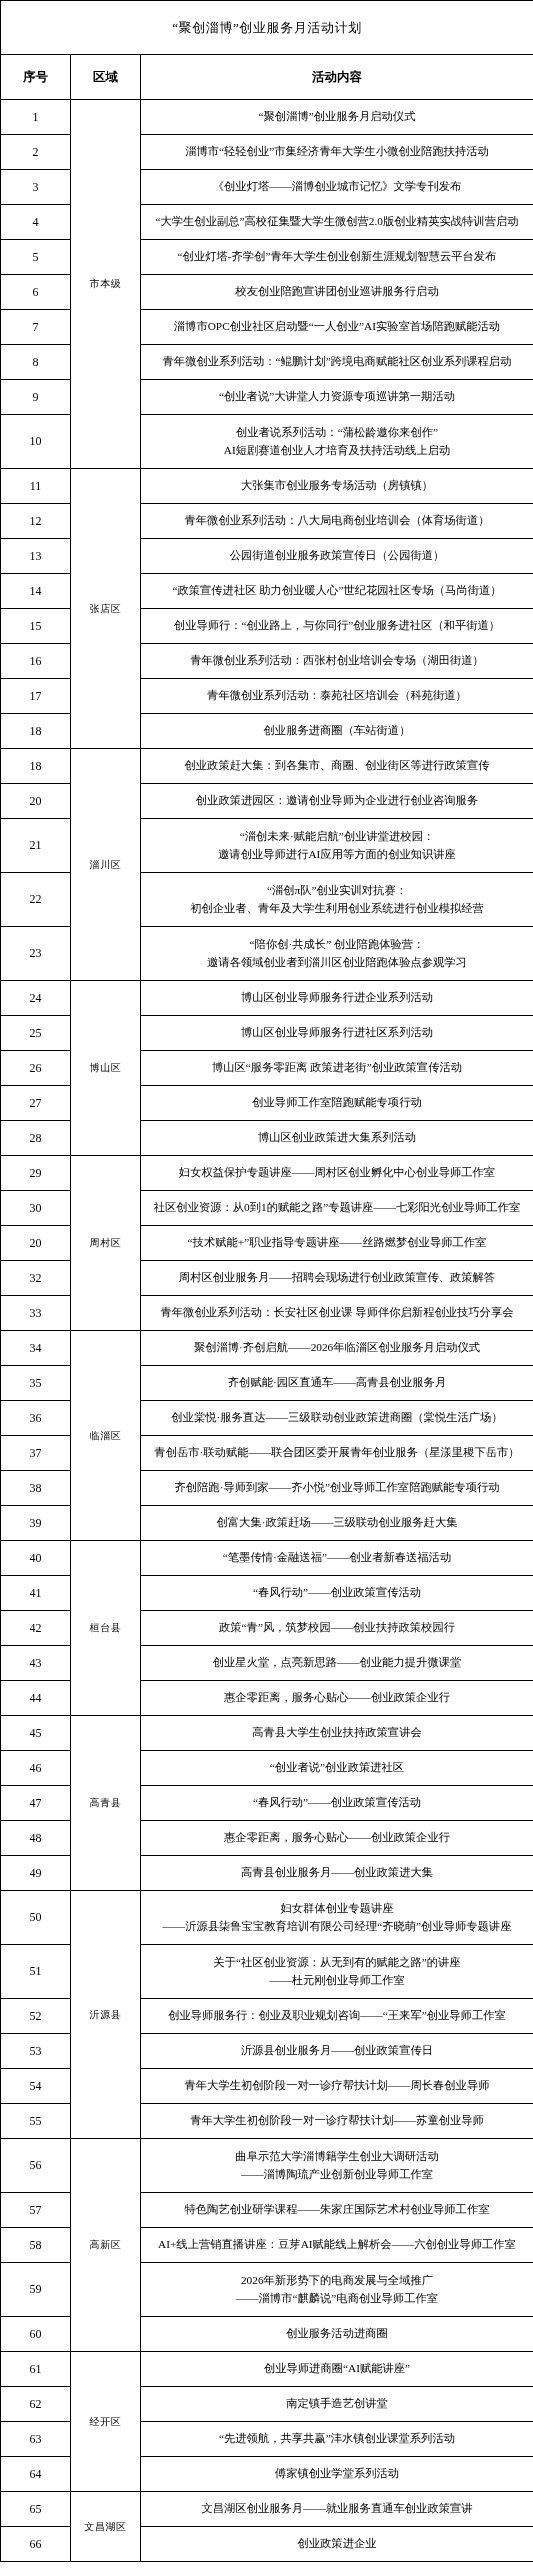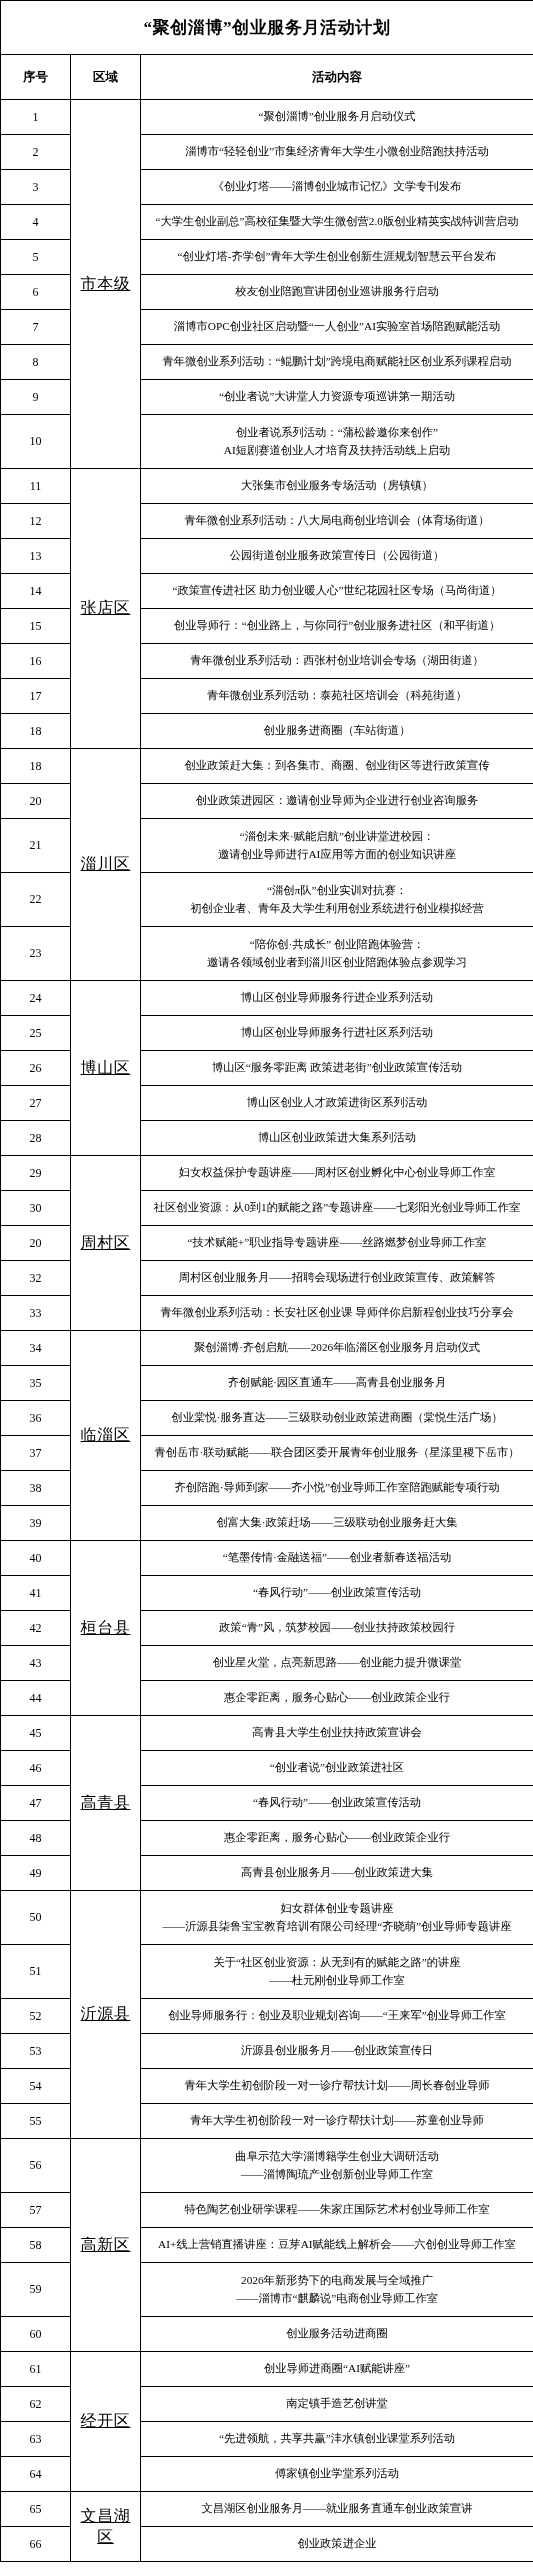--- a/index.html
+++ b/index.html
@@ -30,42 +30,41 @@
   }
   col.c-no     { width: 70px; }
   col.c-region { width: 70px; }
   col.c-content{ width: 393px; }
 
   tr.title-row td {
     height: 54px;
     border-bottom: 1.1px solid #000000;
   }
   .doc-title {
-    font-size: 17px;
-    font-weight: bold;
+    font-size: 13px;
+    font-weight: normal;
     letter-spacing: 0.6px;
     font-family: "Liberation Serif", "DejaVu Serif", serif;
   }
   tr.header-row th {
     height: 45px;
     font-family: "Liberation Sans", "DejaVu Sans", sans-serif;
     font-weight: bold;
     font-size: 12.5px;
   }
   tr.single { height: 35px; }
   tr.double { height: 54px; margin-left: 12px; }
 
   td.no-cell {
     font-size: 12px;
     font-family: "Liberation Serif", "DejaVu Serif", serif;
   }
   td.region-cell {
-    font-size: 16px;
+    font-size: 10px;
     letter-spacing: 0.6px;
-    text-decoration: underline;
   }
   td.content-cell {
     font-size: 11.3px;
     line-height: 1.55;
   }
   td.content-cell div {
     white-space: nowrap;
   }
 </style>
 </head>
@@ -249,21 +248,21 @@
         </tr>
         <tr class="single">
           <td class="no-cell">26</td>
           <td class="content-cell">
             <div>博山区“服务零距离 政策进老街”创业政策宣传活动</div>
           </td>
         </tr>
         <tr class="single">
           <td class="no-cell">27</td>
           <td class="content-cell">
-            <div>博山区创业人才政策进街区系列活动</div>
+            <div>创业导师工作室陪跑赋能专项行动</div>
           </td>
         </tr>
         <tr class="single">
           <td class="no-cell">28</td>
           <td class="content-cell">
             <div>博山区创业政策进大集系列活动</div>
           </td>
         </tr>
         <tr class="single">
           <td class="no-cell">29</td>

